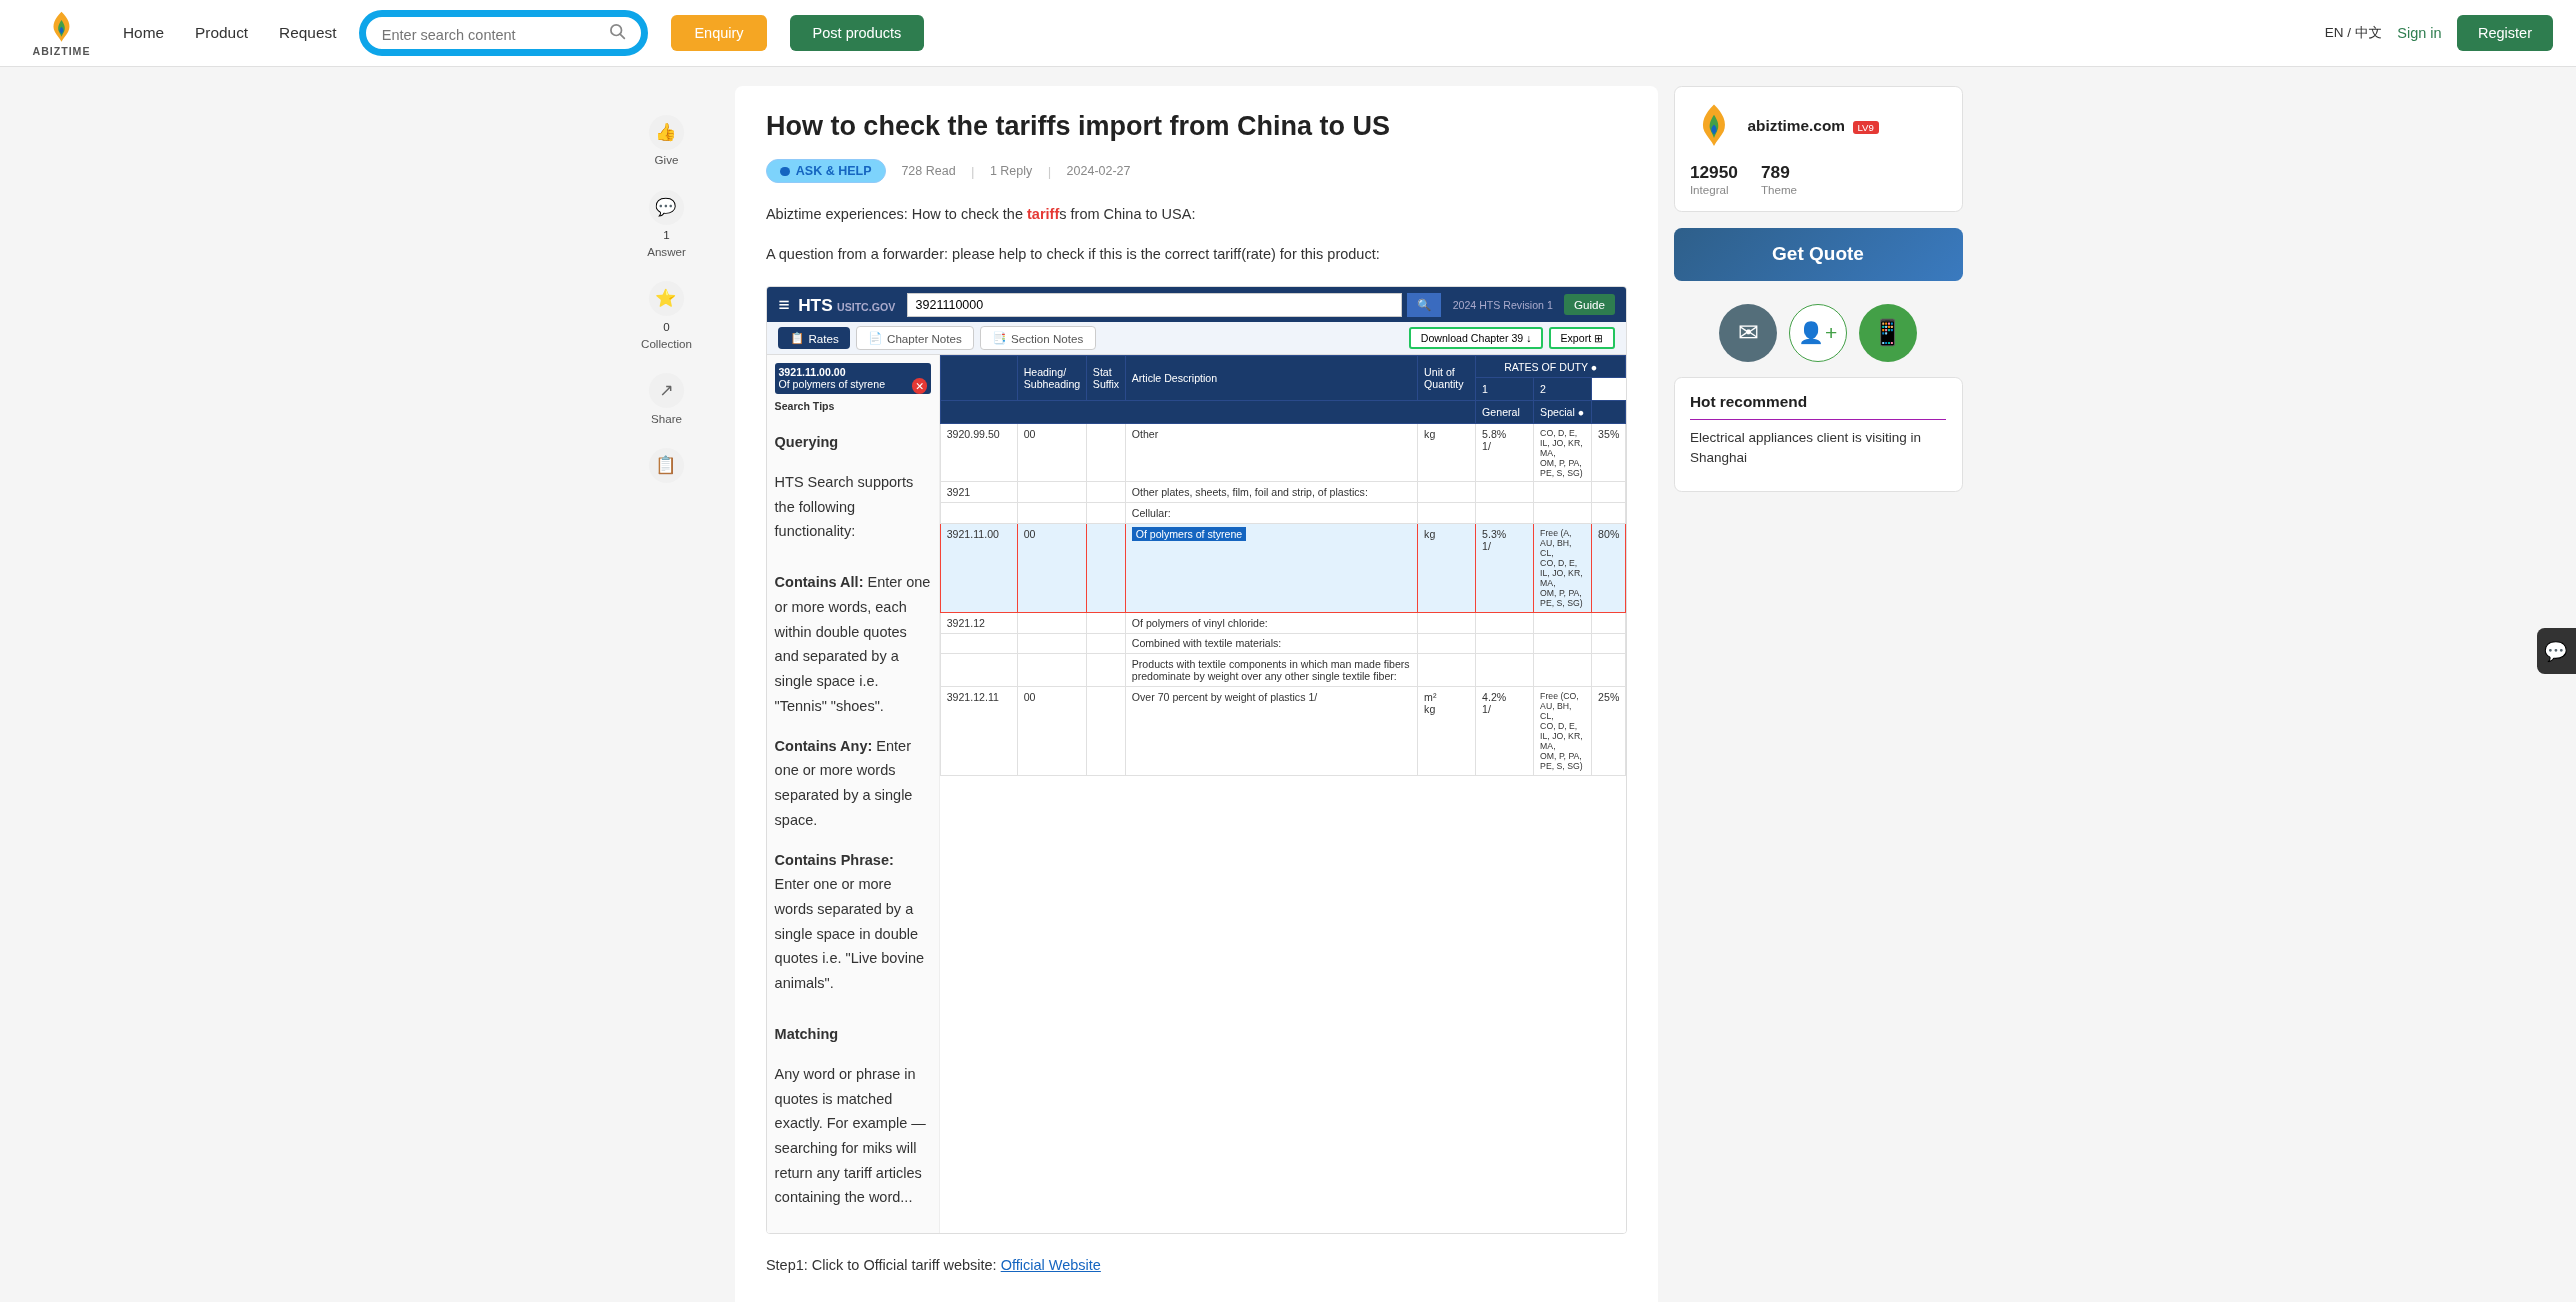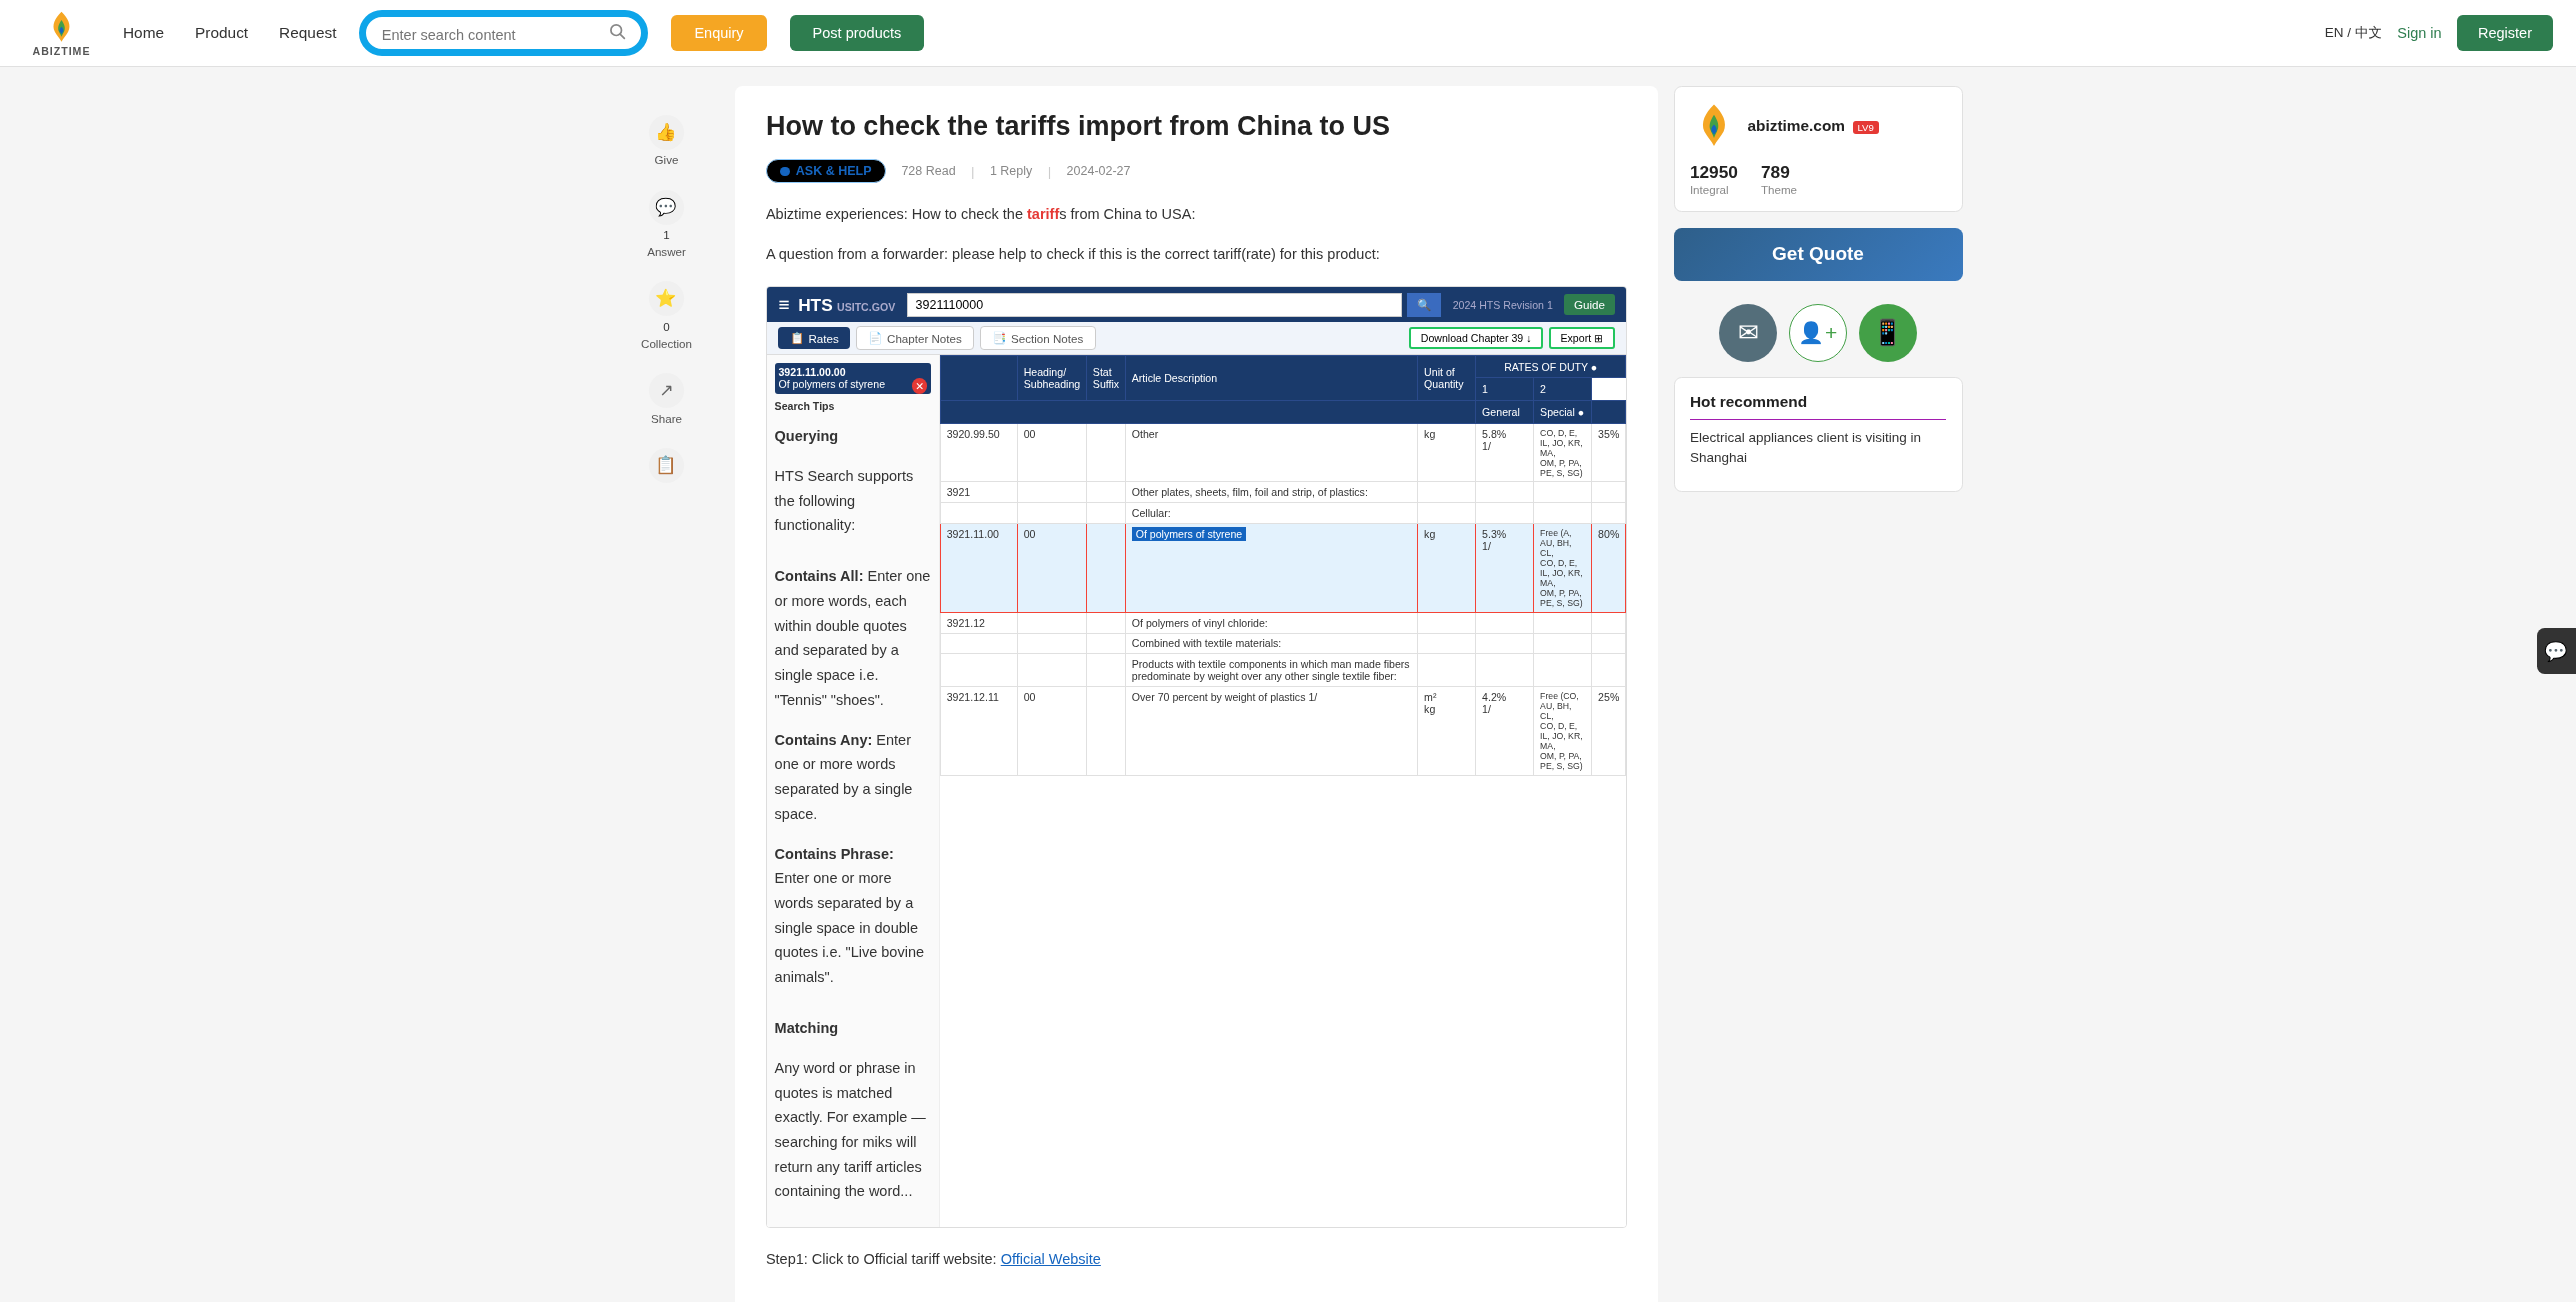--- a/index.html
+++ b/index.html
@@ -180,21 +180,21 @@
     .article-meta {
       display: flex;
       align-items: center;
       gap: 15.4px;
       margin-bottom: 19px;
     }
     .badge-ask {
       display: flex;
       align-items: center;
       gap: 5.8px;
-      background: #000000;
+      background: #7dd3fc;
       border: 1px solid #90caf9;
       border-radius: 19px;
       padding: 3.9px 13.5px;
       font-size: 12.5px;
       font-weight: 600;
       color: #1565c0;
       justify-content: center;
     }
     .badge-dot {
       width: 9.6px;
@@ -348,21 +348,21 @@
       width: 173px;
       padding: 7.7px;
       background: #fafafa;
       border-right: 1px solid #eee;
       font-size: 9.6px;
       color: #555;
     }
     .hts-search-tips h4 {
       font-size: 10.6px;
       color: #333;
-      margin-bottom: 12px;
+      margin-bottom: 18px;
     }
     .hts-main-table {
       flex: 1;
     }
     .article-step {
       font-size: 14.5px;
       color: #333;
       margin-top: 15.4px;
     }
     .article-step a {

